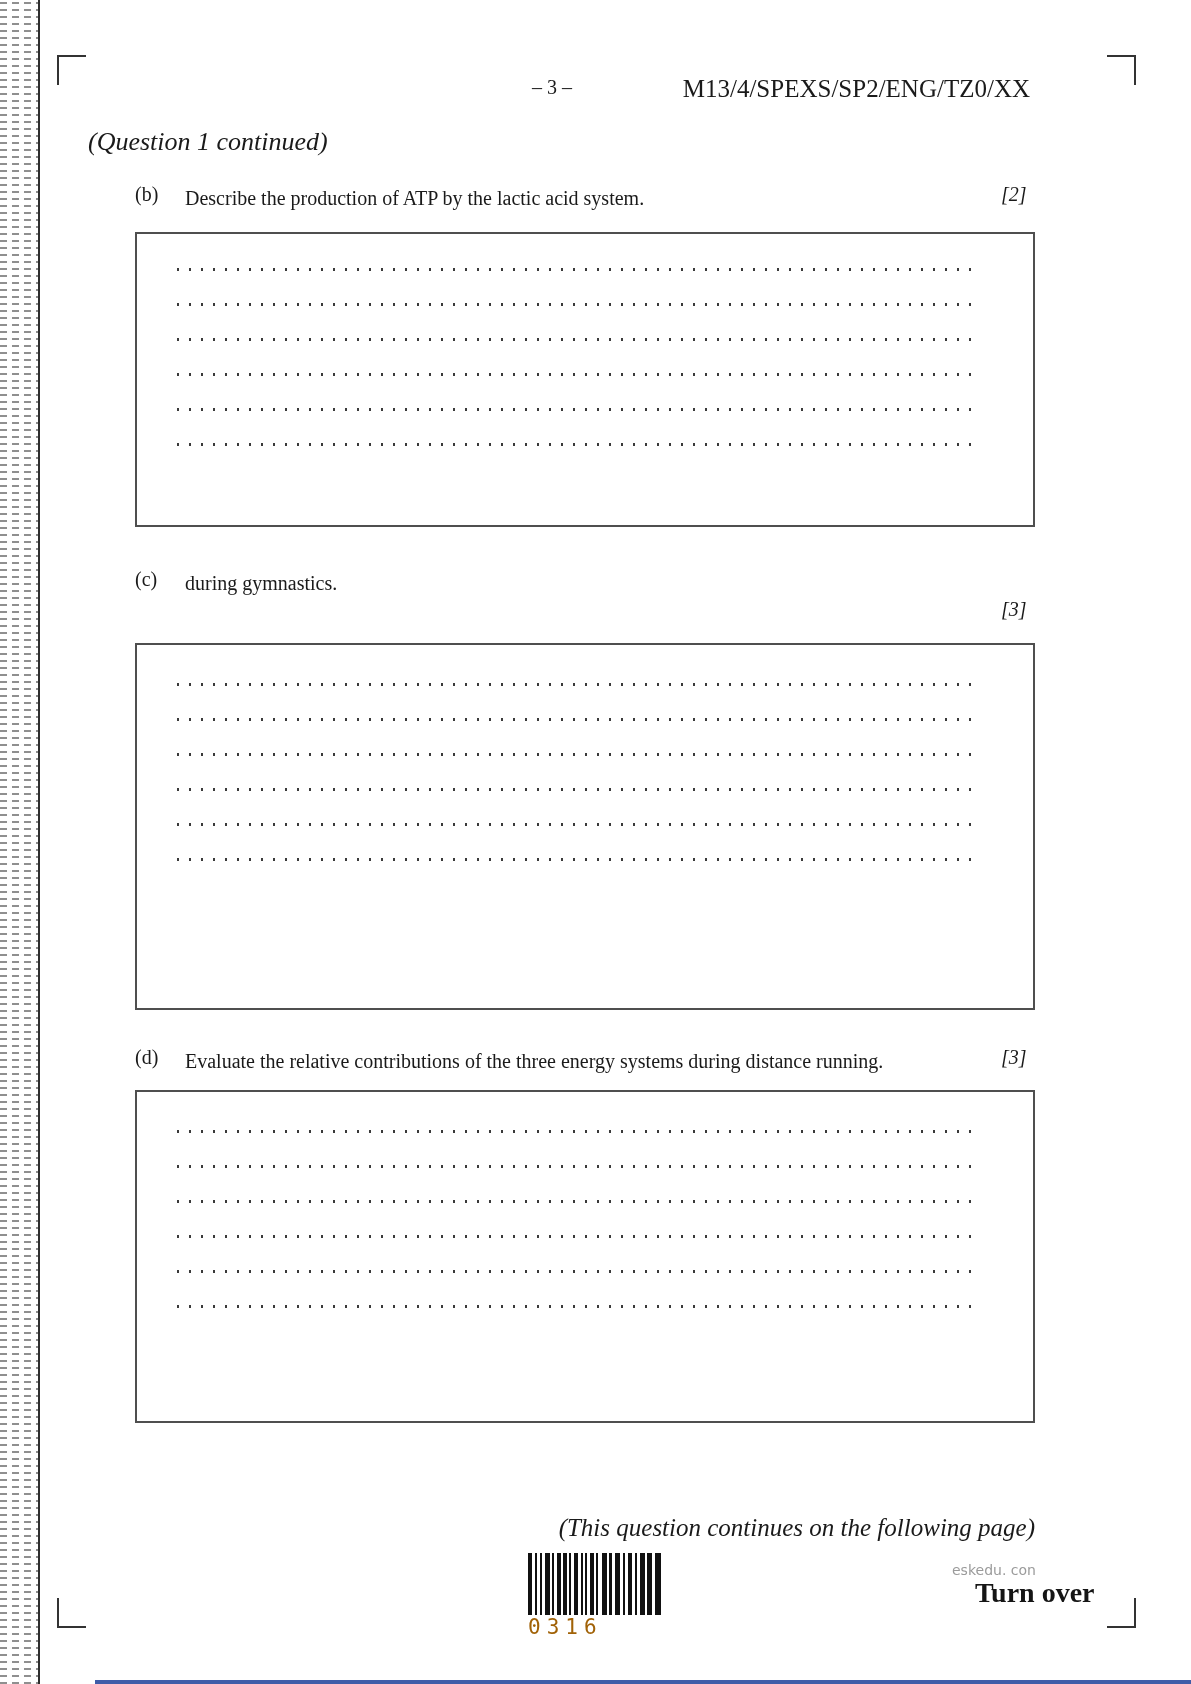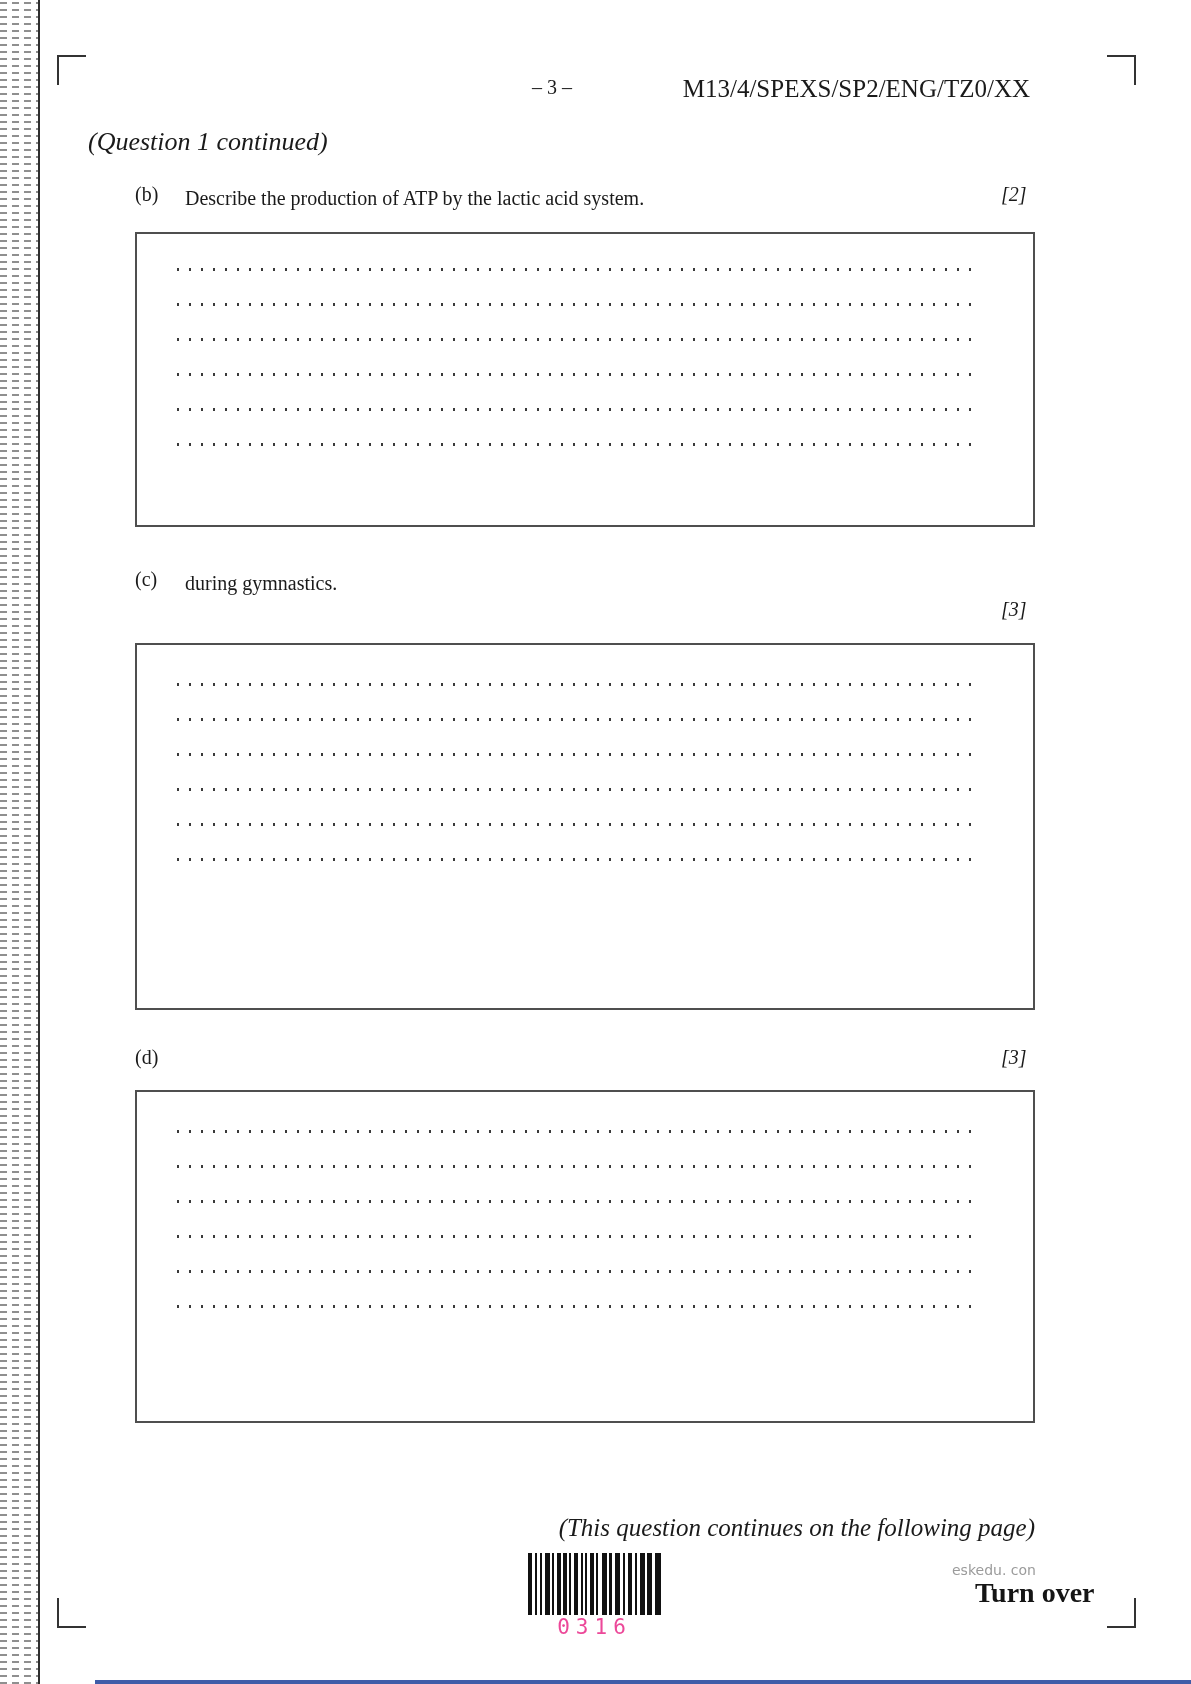--- a/index.html
+++ b/index.html
@@ -62,23 +62,22 @@
       #111 17px 22px,#fff 22px 24px,#111 24px 26px,#fff 26px 29px,#111 29px 33px,#fff 33px 35px,
       #111 35px 39px,#fff 39px 41px,#111 41px 43px,#fff 43px 46px,#111 46px 50px,#fff 50px 53px,
       #111 53px 55px,#fff 55px 57px,#111 57px 59px,#fff 59px 62px,#111 62px 66px,#fff 66px 68px,
       #111 68px 70px,#fff 70px 74px,#111 74px 79px,#fff 79px 81px,#111 81px 84px,#fff 84px 87px,
       #111 87px 92px,#fff 92px 95px,#111 95px 97px,#fff 97px 100px,#111 100px 104px,#fff 104px 107px,
       #111 107px 109px,#fff 109px 112px,#111 112px 117px,#fff 117px 119px,#111 119px 124px,#fff 124px 127px,
       #111 127px 133px);
   }
   .barcode-digits{
     position:absolute;left:528px;top:1615px;width:133px;
-    text-align:center;
     font-family:"DejaVu Sans Mono", monospace;
-    font-size:21px;color:#ec4899;letter-spacing:6px;
+    font-size:21px;color:#a16207;letter-spacing:6px;
   }
   .site-watermark{
     position:absolute;left:952px;top:1562px;
     font-family:"DejaVu Sans", sans-serif;
     font-size:14px;color:#9b9b9b;white-space:nowrap;
   }
   .turn-over{
     position:absolute;left:975px;top:1577px;
     font-size:28px;font-weight:bold;white-space:nowrap;color:#151515;
   }
@@ -129,20 +128,21 @@
       <div class="ansline"></div>
       <div class="ansline"></div>
       <div class="ansline"></div>
       <div class="ansline"></div>
       <div class="ansline"></div>
       <div class="ansline"></div>
     </div>
   </div>
 
   <span class="q-label" style="top:1046px;">(d)</span>
+  <div class="q-text" style="top:1046px;width:800px;">Evaluate the relative contributions of the three energy systems during distance running.</div>
   <span class="q-marks" style="top:1046px;">[3]</span>
 
   <div class="answer-box" style="top:1090px;height:333px;">
     <div class="lines-wrap" style="padding-top:38px;">
       <div class="ansline"></div>
       <div class="ansline"></div>
       <div class="ansline"></div>
       <div class="ansline"></div>
       <div class="ansline"></div>
       <div class="ansline"></div>

